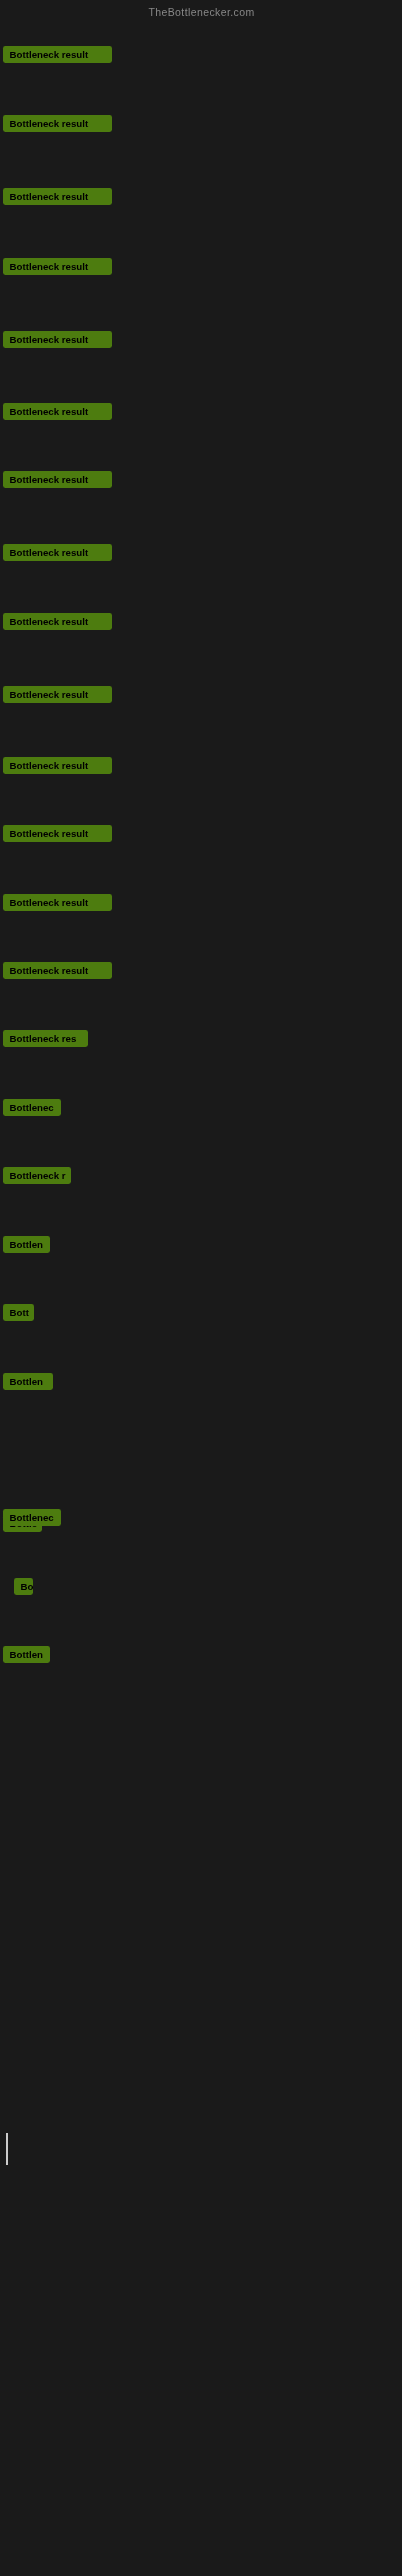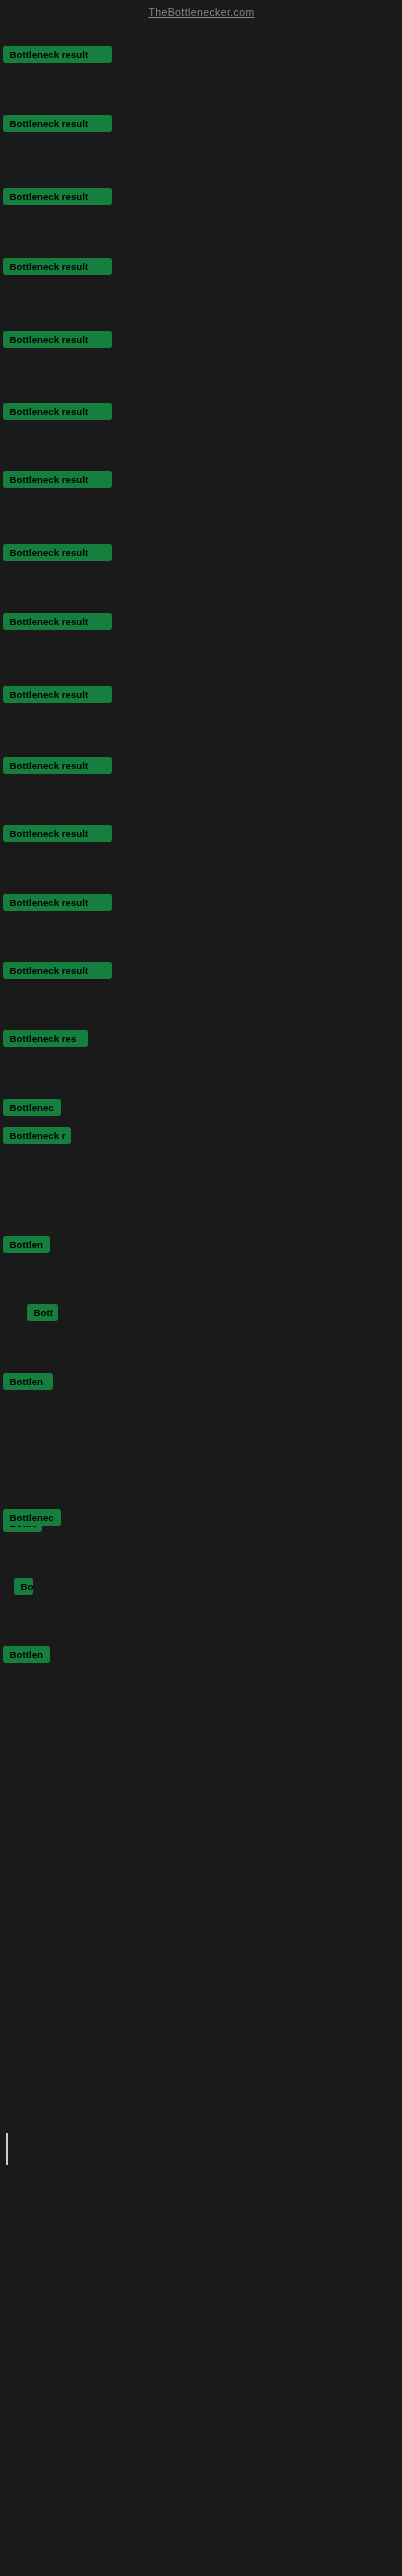--- a/index.html
+++ b/index.html
@@ -15,26 +15,25 @@
       font-family: Arial, sans-serif;
       position: relative;
     }
 
     .site-header {
       text-align: center;
       padding: 6.4px 0 3.2px 0;
       color: #888;
       font-size: 10.5px;
       letter-spacing: 0.4px;
-      text-decoration: underline;
     }
 
     .bottleneck-badge {
       display: inline-block;
-      background-color: #15803d;
+      background-color: #4d7c0f;
       color: #000;
       font-size: 9.7px;
       font-weight: bold;
       padding: 3.2px 6.4px;
       border-radius: 2.4px;
       white-space: nowrap;
       overflow: hidden;
     }
 
     .result-row {
@@ -67,23 +66,23 @@
     <div class="result-row" style="top: 471px; left: 3.2px;"><div class="bottleneck-badge" style="width: 109px;">Bottleneck result</div></div>
     <div class="result-row" style="top: 544px; left: 3.2px;"><div class="bottleneck-badge" style="width: 109px;">Bottleneck result</div></div>
     <div class="result-row" style="top: 613px; left: 3.2px;"><div class="bottleneck-badge" style="width: 109px;">Bottleneck result</div></div>
     <div class="result-row" style="top: 686px; left: 3.2px;"><div class="bottleneck-badge" style="width: 109px;">Bottleneck result</div></div>
     <div class="result-row" style="top: 757px; left: 3.2px;"><div class="bottleneck-badge" style="width: 109px;">Bottleneck result</div></div>
     <div class="result-row" style="top: 825px; left: 3.2px;"><div class="bottleneck-badge" style="width: 109px;">Bottleneck result</div></div>
     <div class="result-row" style="top: 894px; left: 3.2px;"><div class="bottleneck-badge" style="width: 109px;">Bottleneck result</div></div>
     <div class="result-row" style="top: 962px; left: 3.2px;"><div class="bottleneck-badge" style="width: 109px;">Bottleneck result</div></div>
     <div class="result-row" style="top: 1030px; left: 3.2px;"><div class="bottleneck-badge" style="width: 85px;">Bottleneck res</div></div>
     <div class="result-row" style="top: 1099px; left: 3.2px;"><div class="bottleneck-badge" style="width: 58px;">Bottlenec</div></div>
-    <div class="result-row" style="top: 1127px; left: 3.2px; text-align: center;"><div class="bottleneck-badge" style="width: 68px;">Bottleneck r</div></div>
+    <div class="result-row" style="top: 1167px; left: 3.2px; text-align: center;"><div class="bottleneck-badge" style="width: 68px;">Bottleneck r</div></div>
     <div class="result-row" style="top: 1236px; left: 3.2px;"><div class="bottleneck-badge" style="width: 47px;">Bottlen</div></div>
-    <div class="result-row" style="top: 1304px; left: 3.2px;"><div class="bottleneck-badge" style="width: 31px; margin-left: 24px;">Bott</div></div>
+    <div class="result-row" style="top: 1304px; left: 3.2px;"><div class="bottleneck-badge" style="width: 31px;">Bott</div></div>
     <div class="result-row" style="top: 1373px; left: 3.2px;"><div class="bottleneck-badge" style="width: 50px;">Bottlen</div></div>
     <div class="result-row" style="top: 1515px; left: 3.2px;"><div class="bottleneck-badge" style="width: 39px;">Bottle</div></div>
     <div class="result-row" style="top: 1509px; left: 3.2px;"><div class="bottleneck-badge" style="width: 58px;">Bottlenec</div></div>
     <div class="result-row" style="top: 1578px; left: 14px;"><div class="bottleneck-badge" style="width: 19.3px;">Bo</div></div>
     <div class="result-row" style="top: 1646px; left: 3.2px;"><div class="bottleneck-badge" style="width: 47px;">Bottlen</div></div>
   </div>
 
 <div class="cursor-line" id="cursor-el" style="top: 2133px;"></div>
 
 

